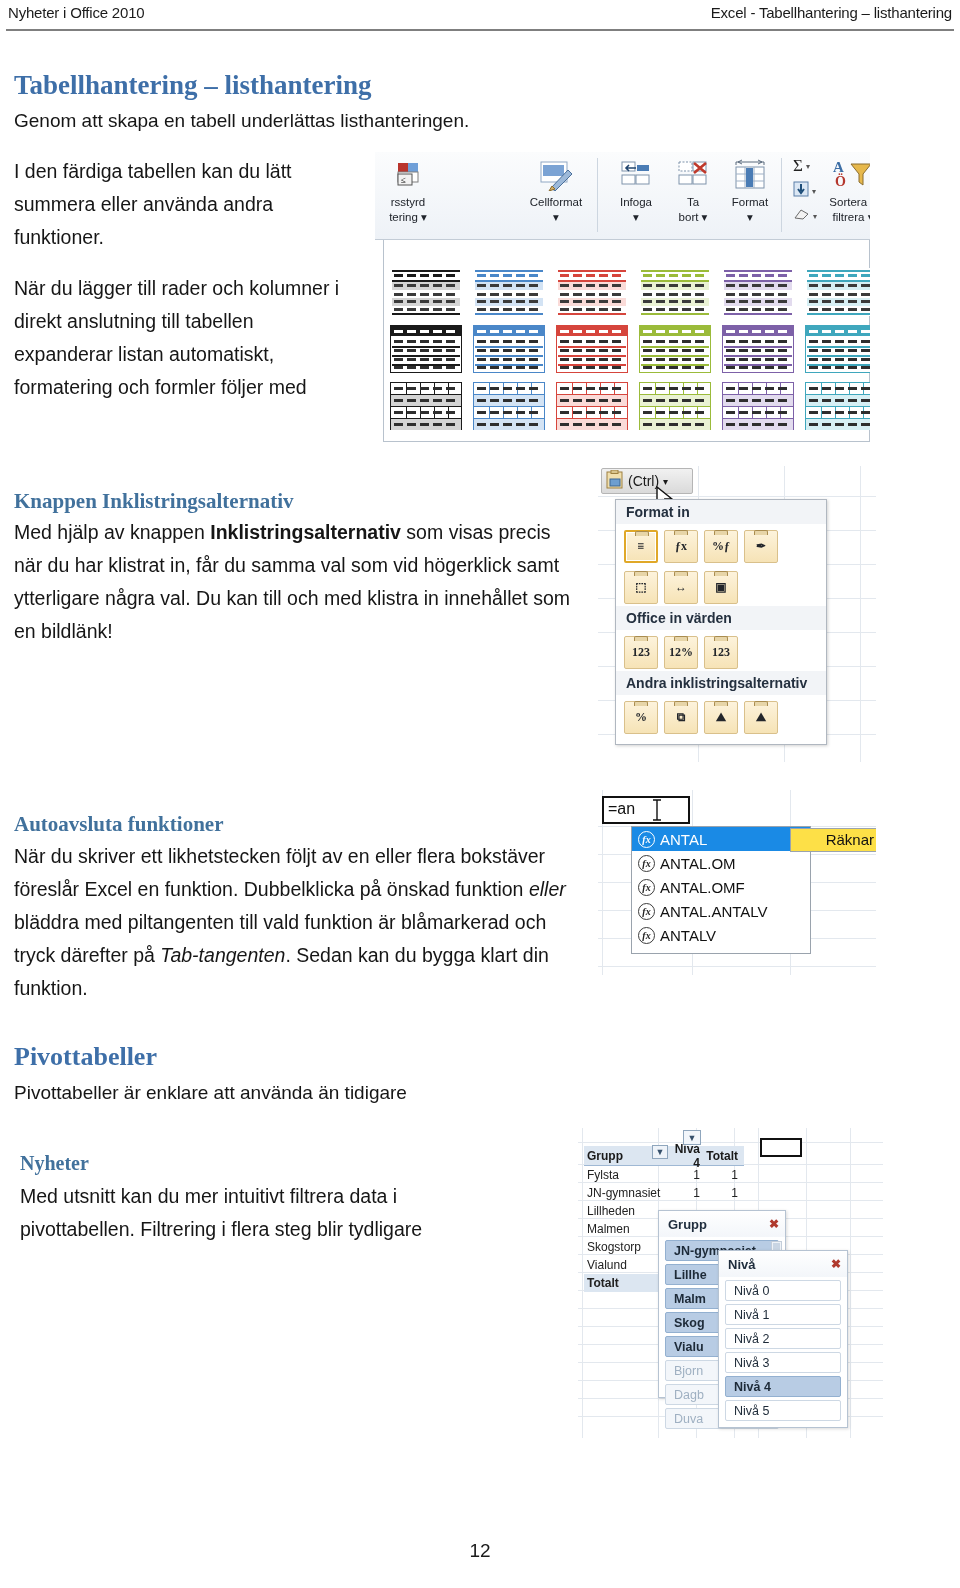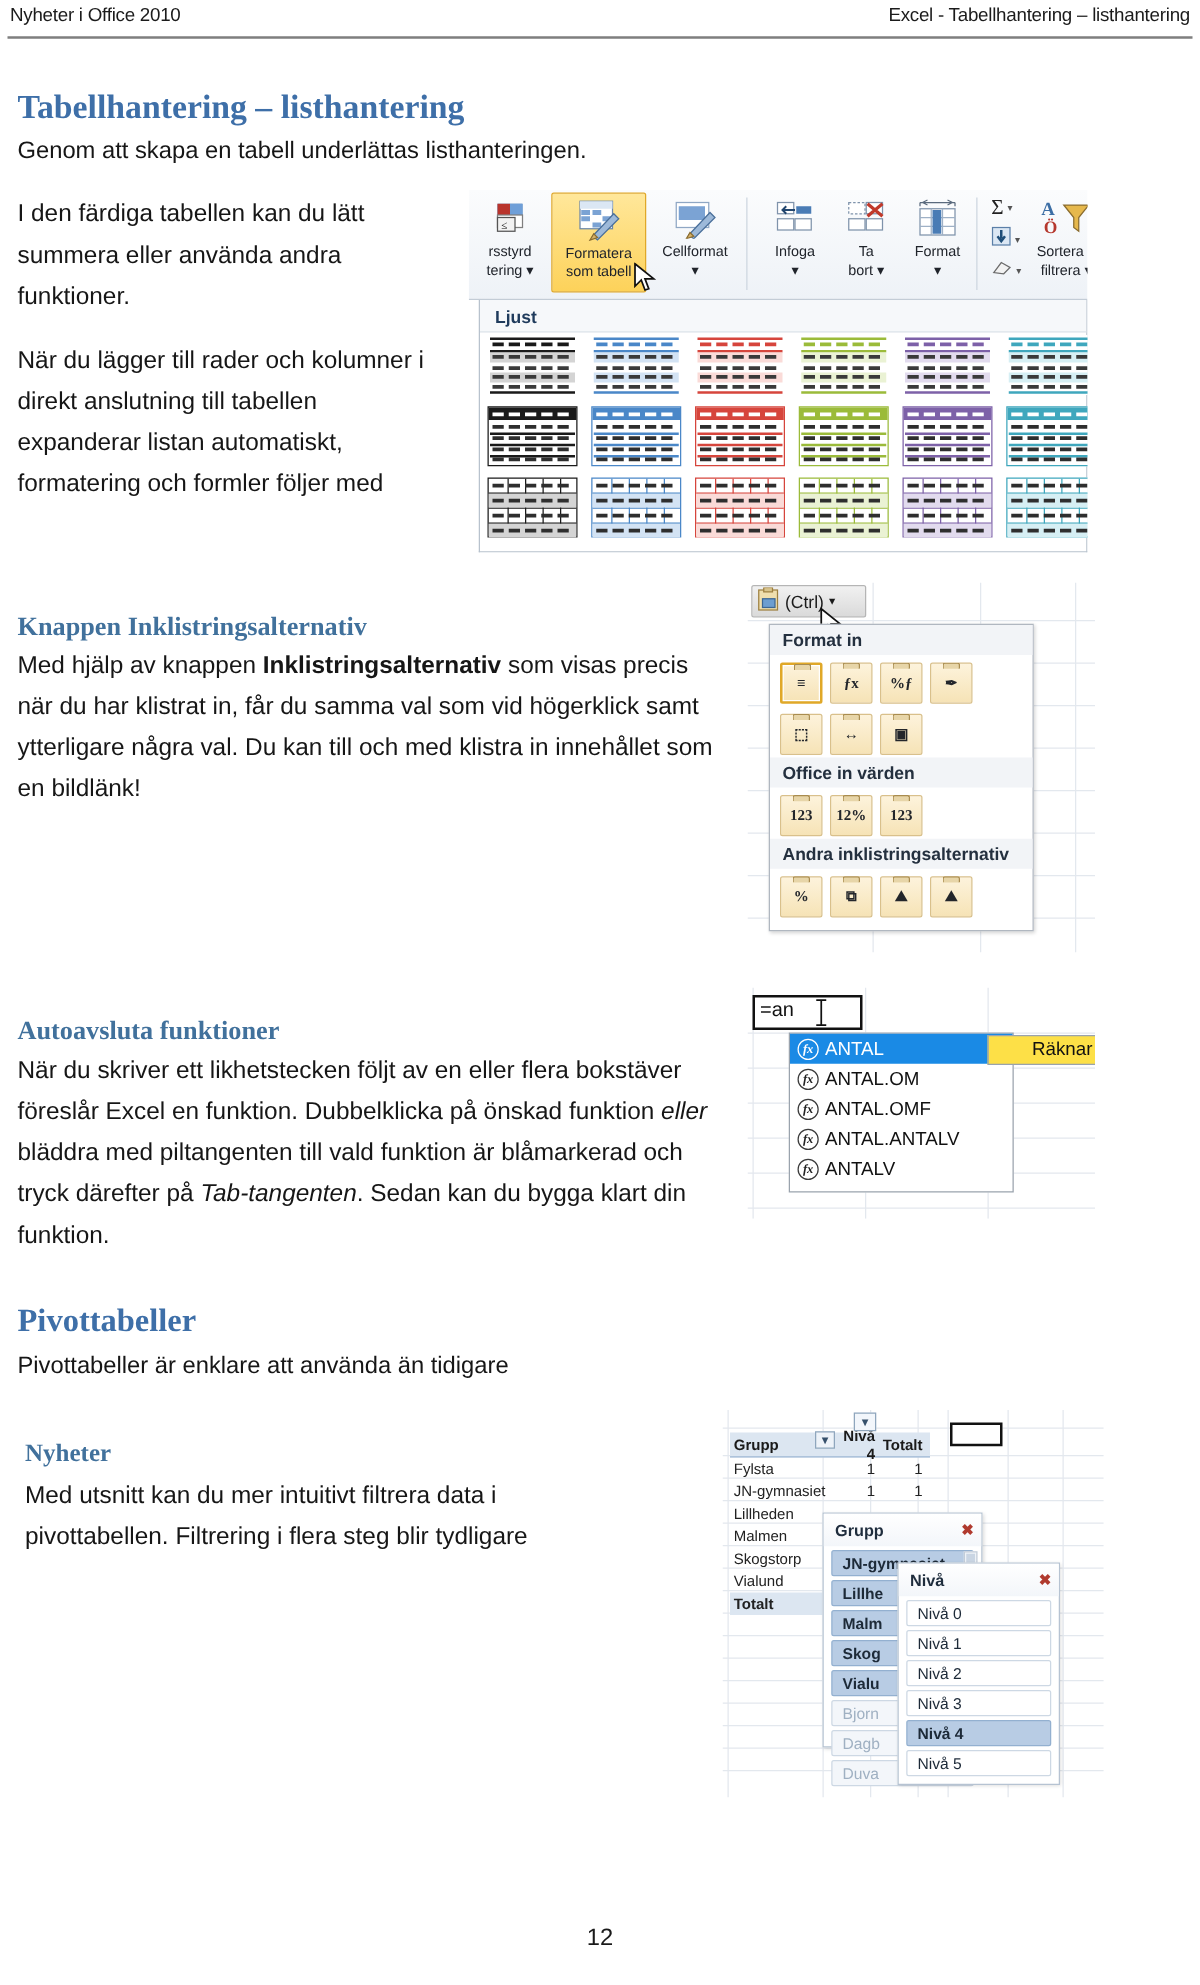--- a/index.html
+++ b/index.html
@@ -280,45 +280,20 @@
             <rect x="5" y="12" width="20" height="10" fill="#ffffff" stroke="#7f7f7f" stroke-width="1"></rect>
             <rect x="5" y="14" width="14" height="11" fill="#f2f2f2" stroke="#555" stroke-width="1"></rect>
             <text x="8" y="23" font-size="9" font-family="Liberation Serif, serif">≤</text>
           </svg>
         </div>
         <span class="lbl">rsstyrd</span>
         <span class="lbl">tering ▾</span>
       </div>
     </div>
 
-    <div class="rb-grp" style="left:66px;">
-      <div class="rb-btn rb-highlight" style="width:76px;height:80px;">
-        <div class="rb-ico">
-          <svg width="36" height="34" viewBox="0 0 36 34">
-            <rect x="3" y="2" width="26" height="22" fill="#ffffff" stroke="#6b87a8" stroke-width="1"></rect>
-            <rect x="3" y="2" width="26" height="6" fill="#dbe7f4"></rect>
-            <g fill="#7ba3d4">
-              <rect x="4" y="9" width="7" height="4"></rect>
-                <rect x="13" y="9" width="7" height="4"></rect>
-              <rect x="4" y="14" width="7" height="4"></rect>
-                <rect x="21" y="14" width="7" height="4"></rect>
-              <rect x="13" y="19" width="7" height="4"></rect>
-            </g>
-            <path d="M13 30 L30 12 L34 16 L17 33 Z" fill="#9db9d9" stroke="#4a6f9a" stroke-width="1"></path>
-            <path d="M11 33 L14 28 L17 31 Z" fill="#d6b16a" stroke="#8a6c2f" stroke-width="1"></path>
-          </svg>
-        </div>
-        <span class="lbl">Formatera</span>
-        <span class="lbl">som tabell</span>
-      </div>
-
-      <svg style="position:absolute;left:66px;top:56px;" width="20" height="26" viewBox="0 0 20 26">
-        <path d="M1 1 L1 19 L6 14 L9 22 L12 21 L9 13 L16 13 Z" fill="#ffffff" stroke="#111" stroke-width="1.4"></path>
-      </svg>
-    </div>
 
     <div class="rb-grp" style="left:146px;">
       <div class="rb-btn" style="width:70px;">
         <div class="rb-ico">
           <svg width="34" height="32" viewBox="0 0 34 32">
             <rect x="2" y="3" width="26" height="20" fill="#ffffff" stroke="#8fa7c4" stroke-width="1"></rect>
             <rect x="4" y="6" width="21" height="11" fill="#7ba3d4"></rect>
             <path d="M12 29 L29 11 L33 15 L16 32 Z" fill="#9db9d9" stroke="#4a6f9a" stroke-width="1"></path>
             <path d="M10 32 L13 27 L16 30 Z" fill="#d6b16a" stroke="#8a6c2f" stroke-width="1"></path>
           </svg>
@@ -415,21 +390,20 @@
             <path d="M18 6 L38 6 L30 16 L30 27 L26 24 L26 16 Z" fill="#e6b84c" stroke="#8a6c2f" stroke-width="1"></path>
           </svg>
         </div>
         <span class="lbl">Sortera o</span>
         <span class="lbl">filtrera ▾</span>
       </div>
     </div>
   </div>
 
   <div class="gal">
-    <div class="gal-title">Ljust</div>
     <div class="gal-rows" id="gallery-rows">
         <div class="gal-row">
           <div class="tbl-thumb">
             <div class="tt-line" style="top:2px;background:#1a1a1a"></div>
             <div class="tt-dash" style="left:4px;top:6px;width:9px;background:#1a1a1a"></div>
             <div class="tt-dash" style="left:17px;top:6px;width:9px;background:#1a1a1a"></div>
             <div class="tt-dash" style="left:30px;top:6px;width:9px;background:#1a1a1a"></div>
             <div class="tt-dash" style="left:43px;top:6px;width:9px;background:#1a1a1a"></div>
             <div class="tt-dash" style="left:56px;top:6px;width:9px;background:#1a1a1a"></div>
             <div class="tt-line" style="top:12px;background:#1a1a1a"></div>

